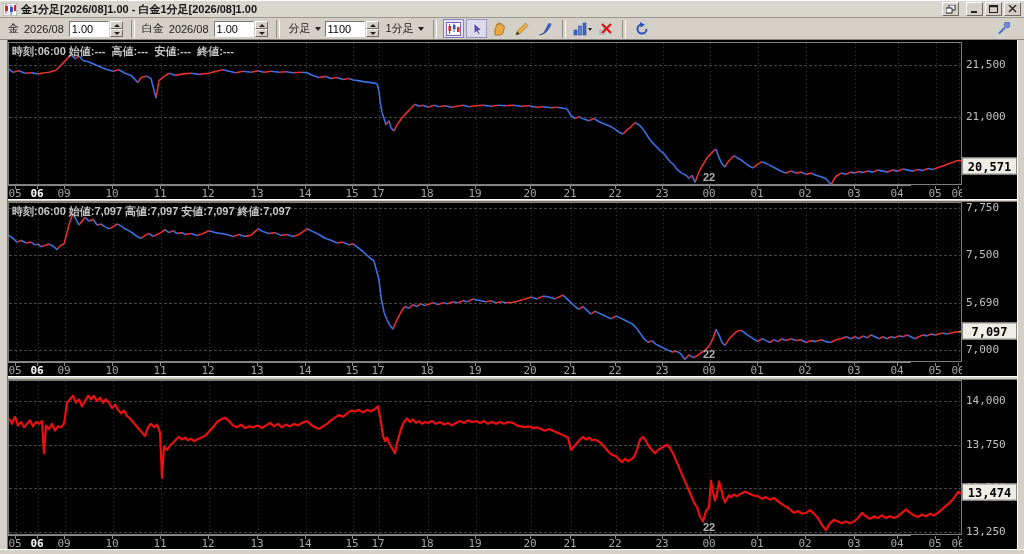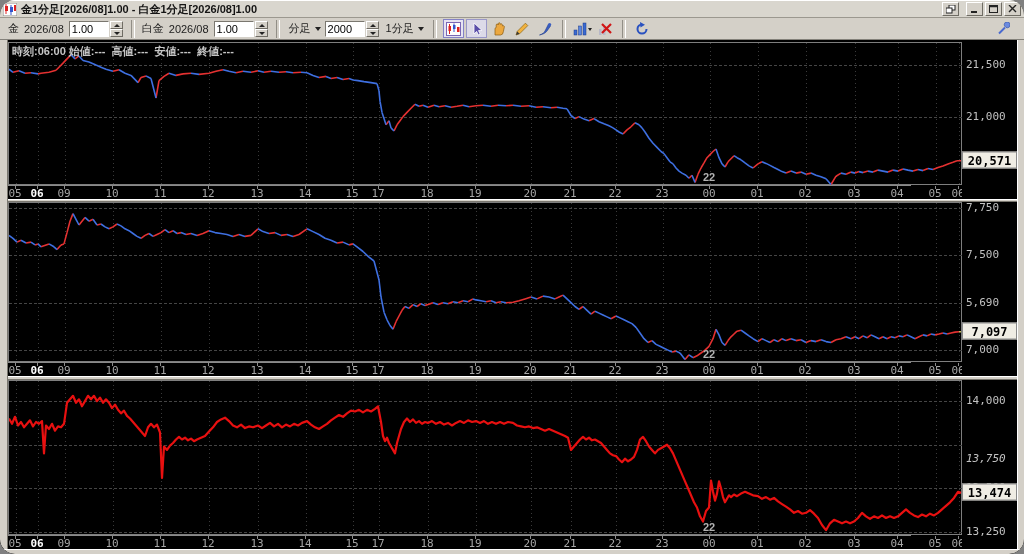--- a/index.html
+++ b/index.html
@@ -1,17 +1,17 @@
 <!DOCTYPE html>
 <html><head>
 <meta charset="utf-8">
 <style>
   html,body{margin:0;padding:0;background:#808080;}
   .window{position:relative;width:1024px;height:554px;background:#000;overflow:hidden;
-          font-family:"Liberation Sans",sans-serif;border-radius:15px;}
+          font-family:"Liberation Sans",sans-serif;}
   
   .titlebar{position:absolute;left:0;top:0;width:1024px;height:18px;background:#d9d6ce;
             border-top:1px solid #fff;border-bottom:1px solid #9b988f;box-sizing:border-box;
             display:flex;align-items:center;padding:0 3px;}
   .title-text{font-size:11px;font-weight:bold;color:#141414;margin-left:4px;white-space:nowrap;}
   .win-buttons{margin-left:auto;display:flex;align-items:center;}
   .winbtn{width:17px;height:14px;margin-left:2px;background:#d4d0c8;border:1px solid;padding:0;
           border-color:#ffffff #6f6c64 #6f6c64 #ffffff;display:flex;align-items:center;justify-content:center;}
   .winbtn.first{margin-right:5px;}
   
@@ -126,21 +126,21 @@
         </b>
         <b class="dn">
           <i></i>
         </b>
       </span>
     <span class="tb-sep"></span>
     <span class="drop">
         <span>分足</span>
         <span class="arr"></span>
       </span>
-    <span class="tb-input">2000</span>
+    <span class="tb-input">1100</span>
     <span class="spin">
         <b class="up">
           <i></i>
         </b>
         <b class="dn">
           <i></i>
         </b>
       </span>
     <span class="drop">
         <span>1分足</span>
@@ -288,28 +288,29 @@
         <div class="tickmark" style="left: 854px;"></div>
         <span class="hour" style="left: 854px;">03</span>
         <div class="tickmark" style="left: 897px;"></div>
         <span class="hour" style="left: 897px;">04</span>
         <div class="tickmark" style="left: 935px;"></div>
         <span class="hour" style="left: 935px;">05</span>
         <div class="tickmark" style="left: 958px;"></div>
         <span class="hour" style="left: 958px;">06</span>
       </div>
     <div class="gutter" id="gutter0" style="top: 2px; height: 157px;">
-      <div class="price-box" id="pbox0" style="top: 118px;">20,571</div>
+      <div class="price-box" id="pbox0" style="top: 124px;">20,571</div>
     <span class="price-label" style="top: 22px;">21,500</span>
         <span class="price-label" style="top: 74px;">21,000</span>
       </div>
 
     <div class="hsep" id="sep0" style="top: 159px; height: 3px;"></div>
 
     <div class="plot" id="plot1" style="left: 8px; top: 162px; width: 954px; height: 160px;">
+      <div class="panel-header">時刻:06:00 始値:7,097 高値:7,097 安値:7,097 終値:7,097</div>
       <div class="date-label">22</div>
     <svg width="954" height="160" viewBox="0 0 954 160">
           <line x1="7.5" y1="0" x2="7.5" y2="160" stroke="#3a3a3a" stroke-dasharray="1 3"></line>
           <line x1="29.5" y1="0" x2="29.5" y2="160" stroke="#3a3a3a" stroke-dasharray="1 3"></line>
           <line x1="56.5" y1="0" x2="56.5" y2="160" stroke="#3a3a3a" stroke-dasharray="1 3"></line>
           <line x1="104.5" y1="0" x2="104.5" y2="160" stroke="#3a3a3a" stroke-dasharray="1 3"></line>
           <line x1="152.5" y1="0" x2="152.5" y2="160" stroke="#3a3a3a" stroke-dasharray="1 3"></line>
           <line x1="200.5" y1="0" x2="200.5" y2="160" stroke="#3a3a3a" stroke-dasharray="1 3"></line>
           <line x1="249.5" y1="0" x2="249.5" y2="160" stroke="#3a3a3a" stroke-dasharray="1 3"></line>
           <line x1="297.5" y1="0" x2="297.5" y2="160" stroke="#3a3a3a" stroke-dasharray="1 3"></line>
@@ -472,21 +473,21 @@
         <div class="tickmark" style="left: 897px;"></div>
         <span class="hour" style="left: 897px;">04</span>
         <div class="tickmark" style="left: 935px;"></div>
         <span class="hour" style="left: 935px;">05</span>
         <div class="tickmark" style="left: 958px;"></div>
         <span class="hour" style="left: 958px;">06</span>
       </div>
     <div class="gutter" id="gutter2" style="top: 340px; height: 169px;">
       <div class="price-box" id="pbox2" style="top: 112px;">13,474</div>
     <span class="price-label" style="top: 20px;">14,000</span>
-        <span class="price-label" style="top: 78px; font-style: italic;">13,750</span>
+        <span class="price-label" style="top: 64px;">13,750</span>
         <span class="price-label" style="top: 107px;">13,500</span>
         <span class="price-label" style="top: 151px;">13,250</span>
       </div>
 
     <div class="edge" id="edgeL"></div>
     <div class="edge" id="edgeR"></div>
     <div class="edge" id="edgeB"></div>
   </div>
 </div>
 

